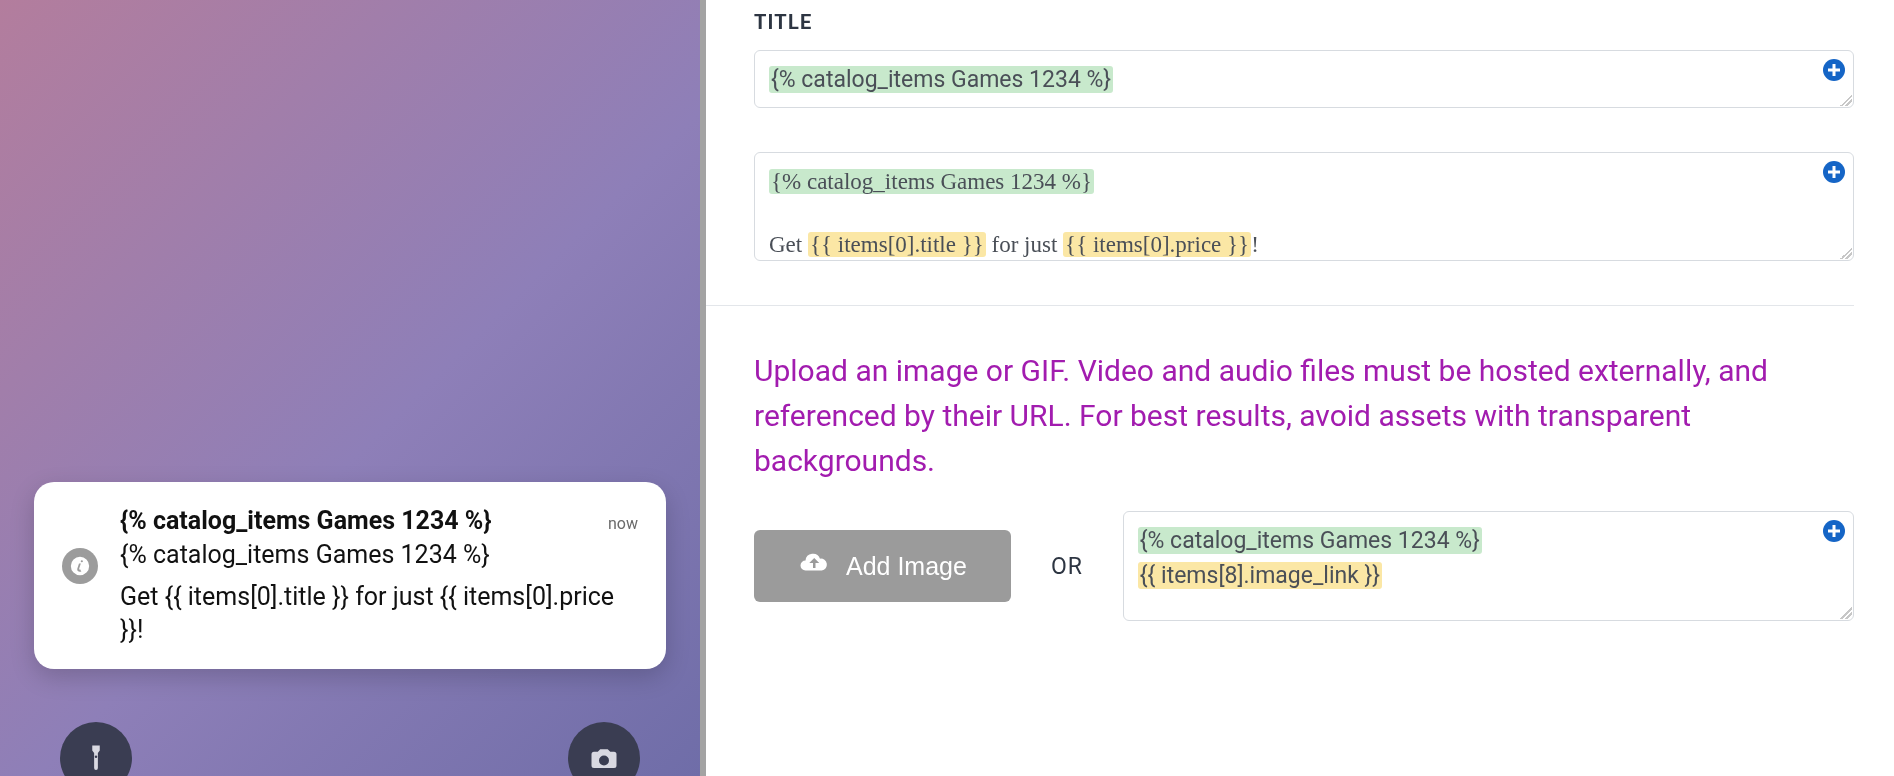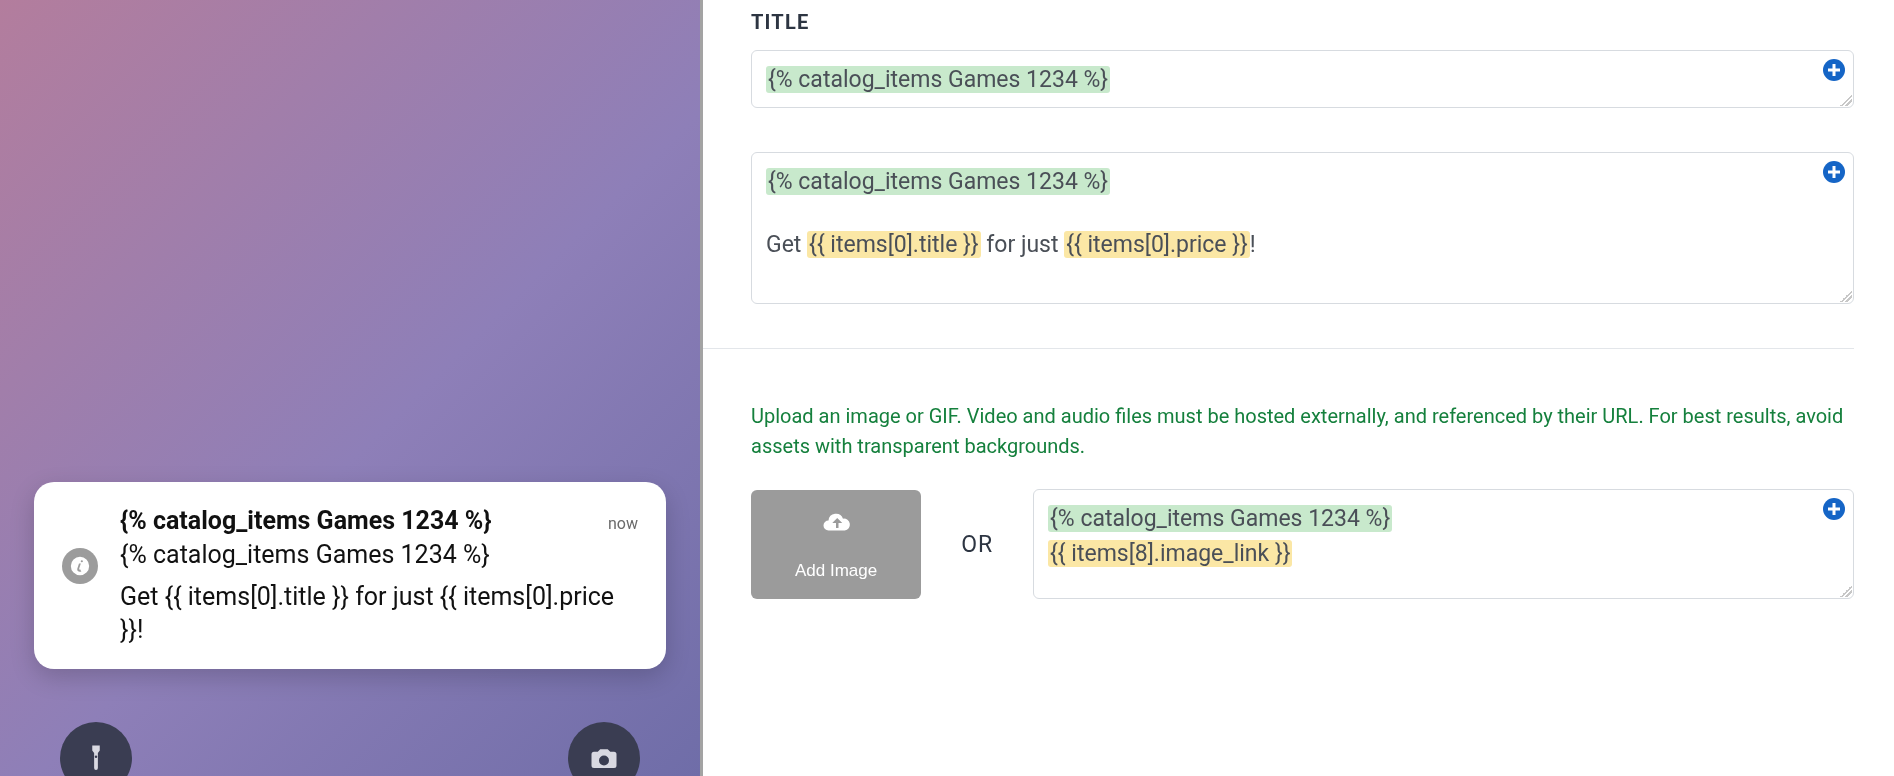--- a/index.html
+++ b/index.html
@@ -75,21 +75,21 @@
     width: 72px; height: 72px;
     border-radius: 50%;
     background: #3a3d52;
     display: flex; align-items: center; justify-content: center;
   }
   .dock .circ svg { width: 30px; height: 30px; fill: #d9d9e2; }
 
   
   .editor {
     flex: 1;
-    border-left: 3px solid #a3a3a3;
+    border-left: 6px solid #a3a3a3;
     padding: 10px 0 12px 0;
     height: 100%;
     overflow: hidden;
   }
   .editor-inner {
     padding: 0 40px 0 48px;
   }
   .section-label {
     font-size: 20px;
     font-weight: 700;
@@ -110,21 +110,21 @@
     width: 100%;
     border: 1px solid #d7dbe0;
     border-radius: 6px;
     background: #fff;
     padding: 12px 14px;
     font-size: 23px;
     color: #4a4f57;
     resize: none;
   }
   .title-field { height: 58px; }
-  .message-field { height: 152px; }
+  .message-field { height: 109px; font-family: Liberation Serif, serif; }
   .media-field   { height: 110px; }
   .resize-grip {
     position: absolute;
     right: 2px; bottom: 2px;
     width: 12px; height: 12px;
     background:
       linear-gradient(135deg, transparent 50%, #c7c7c7 50%, #c7c7c7 60%, transparent 60%),
       linear-gradient(135deg, transparent 70%, #c7c7c7 70%, #c7c7c7 80%, transparent 80%);
     pointer-events: none;
   }
@@ -148,42 +148,41 @@
     padding: 0 2px;
   }
   .tag-green { background: #c8e9cc; }
   .tag-yellow{ background: #fbe7a5; }
   .spacer     { height: 44px; }
   .hr {
     border-top: 1px solid #e3e6ea;
     margin: 0 0 0 -48px;
   }
   .media-desc {
-    font-size: 20px;
-    color: #15803d;
+    font-size: 30px;
+    color: #a21caf;
     line-height: 1.5;
-    margin: 14px 0 28px 0;
+    margin: 4px 0 28px 0;
   }
   .media-row {
     display: flex;
     align-items: center;
     gap: 40px;
   }
   .add-image-btn {
     background: #9b9b9b;
     color: #fff;
-    font-size: 17px;
+    font-size: 25px;
     border: none;
     border-radius: 6px;
     padding: 18px 44px;
     display: flex;
     align-items: center;
     gap: 18px;
     cursor: pointer;
-    flex-direction: column;
   }
   .add-image-btn svg { width: 30px; height: 30px; fill: #fff; }
   .or-label {
     font-size: 23px;
     color: #2d3542;
     letter-spacing: .04em;
   }
   .media-field-wrap { flex: 1; }
   .field-content {
     line-height: 1.5;

